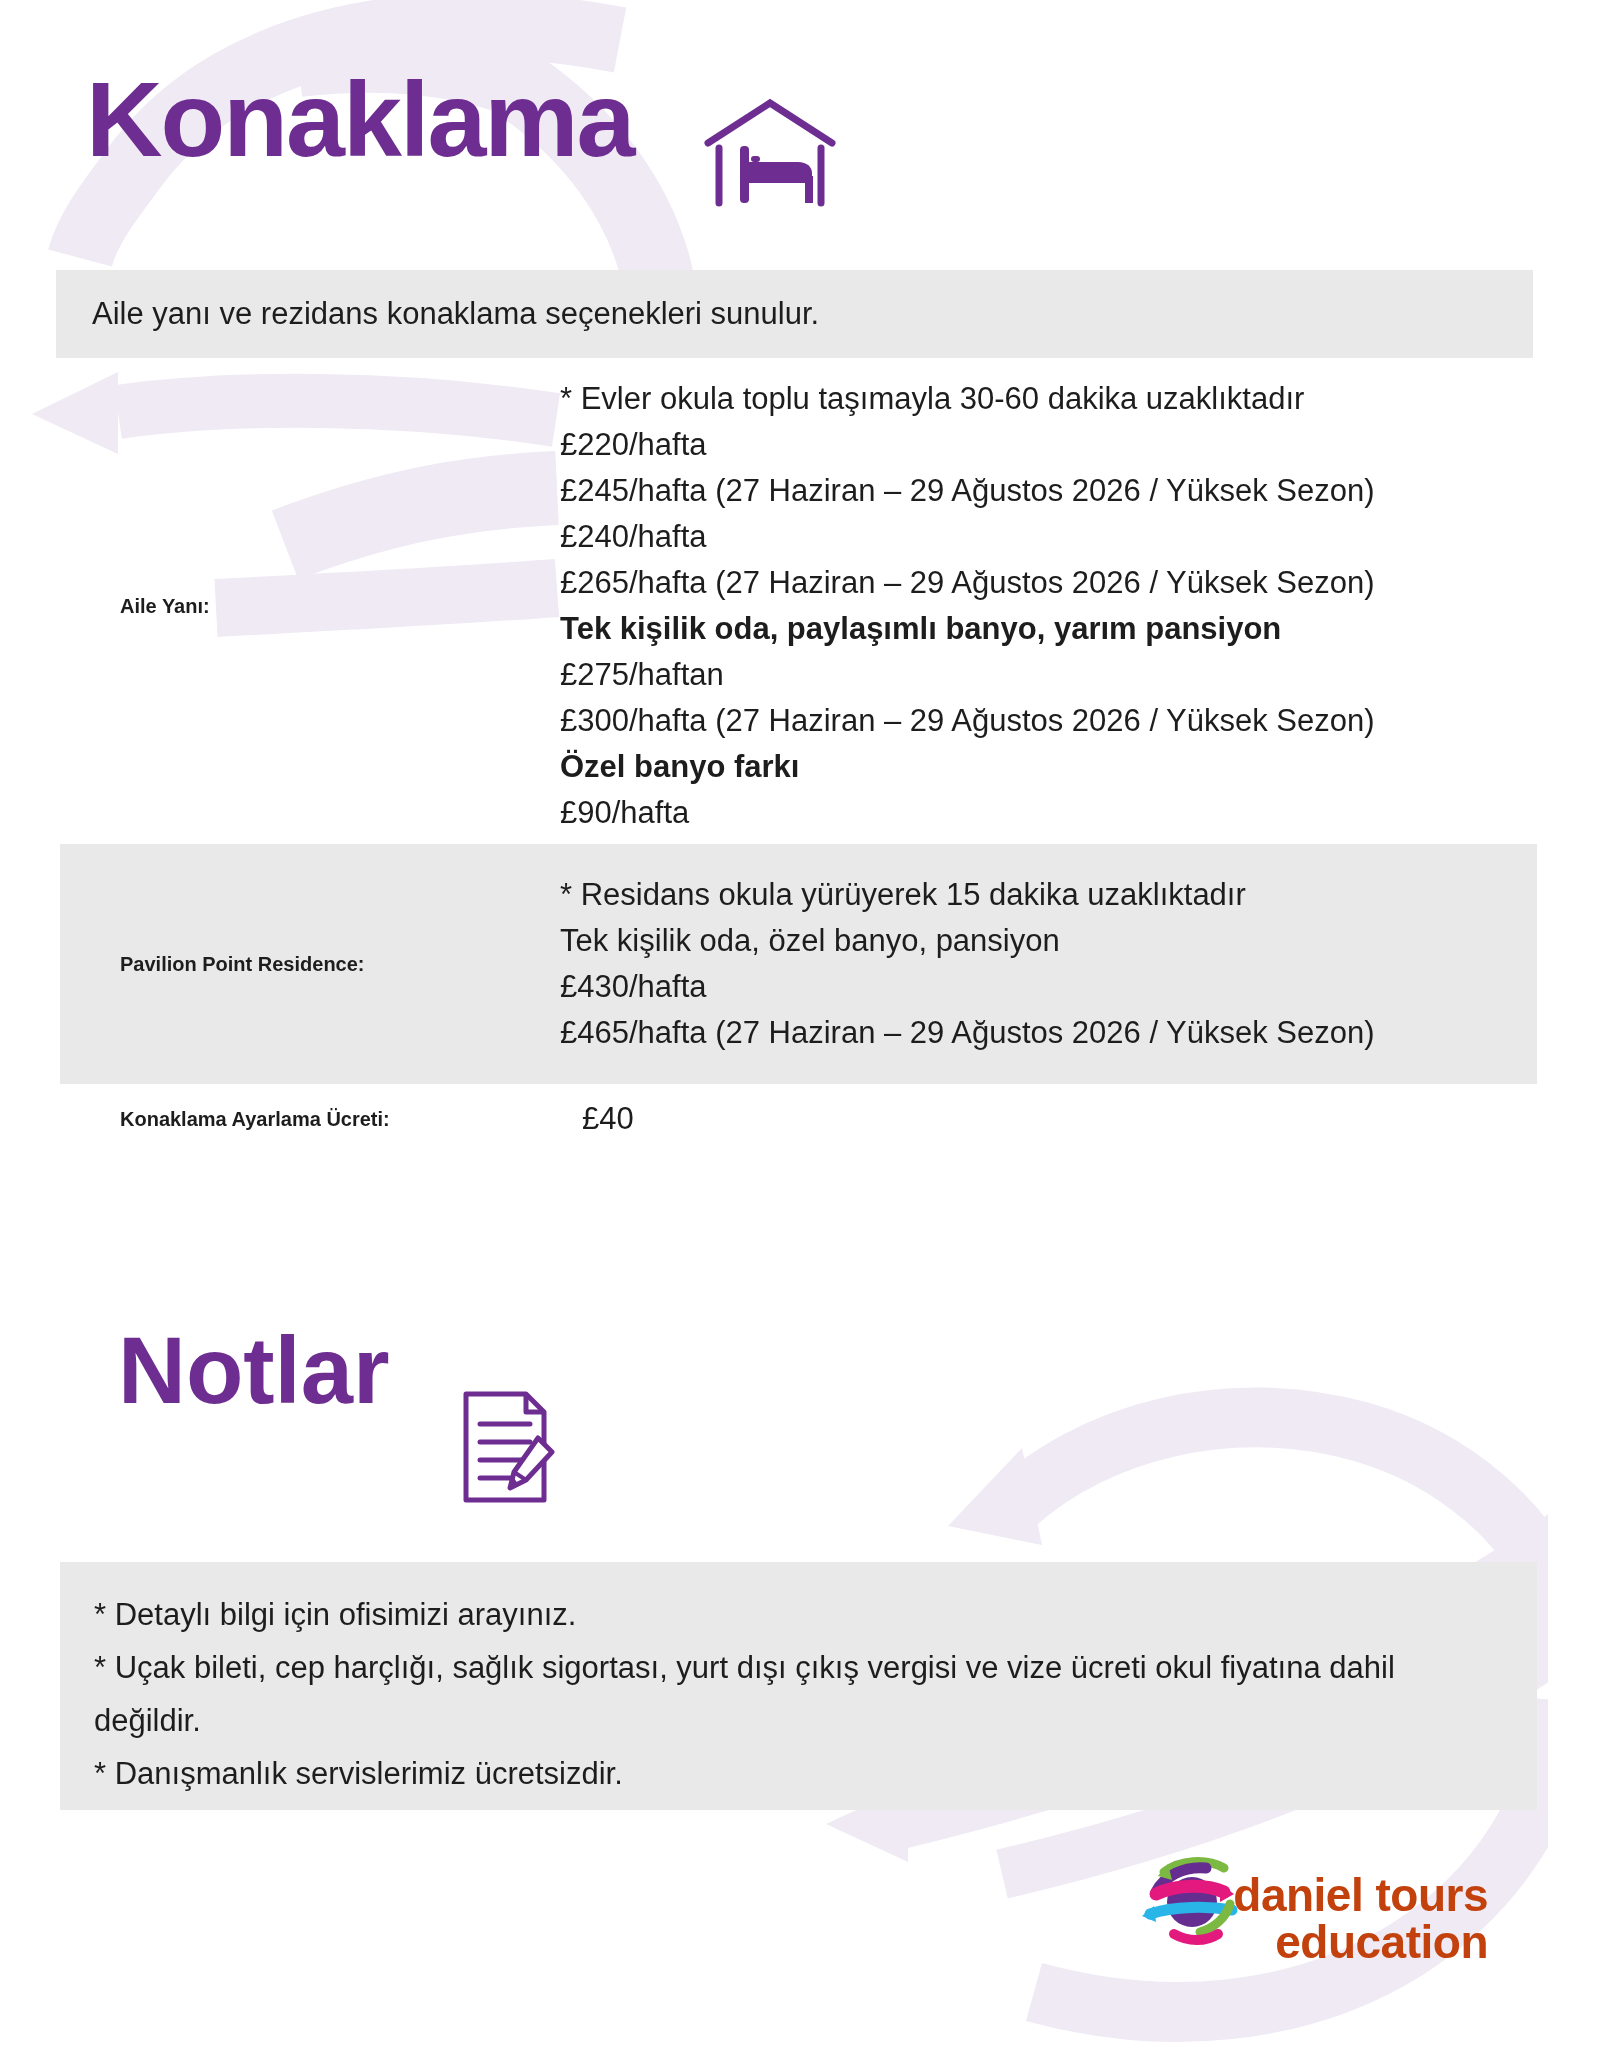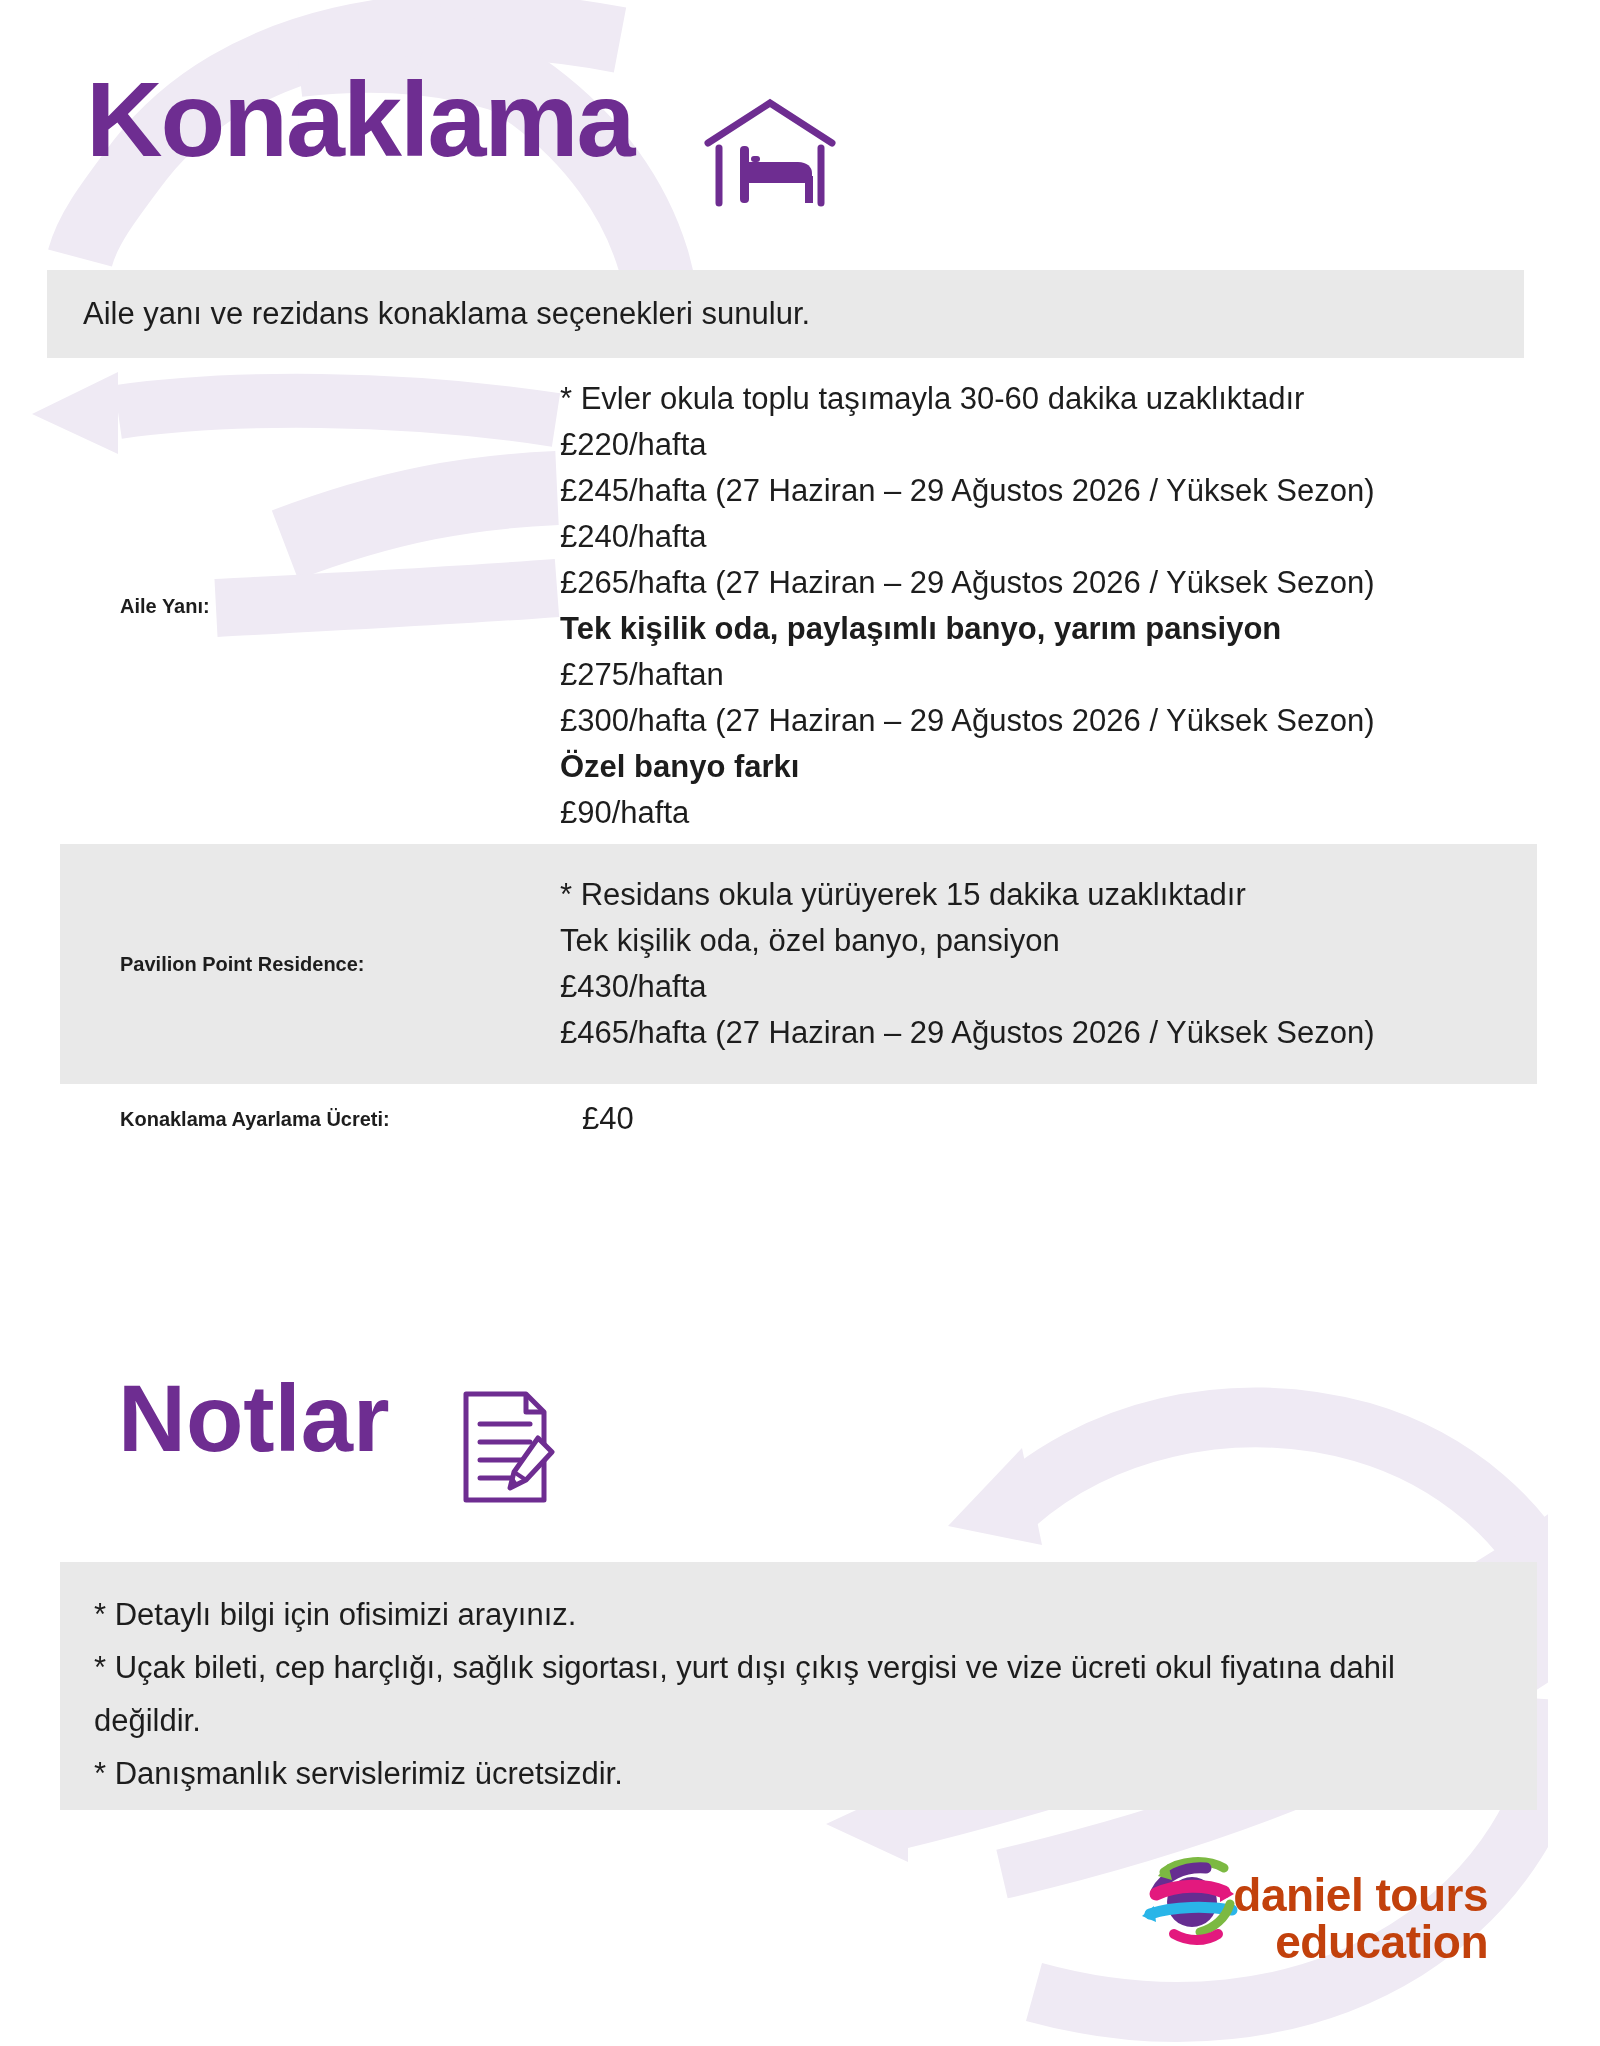--- a/index.html
+++ b/index.html
@@ -14,21 +14,21 @@
   
   .title{
     position:absolute; left:86px; top:66px; margin:0;
     font-size:106px; font-weight:bold; letter-spacing:-2px;
     color:#6e2d91; line-height:1;
   }
   .bed-icon{position:absolute; left:700px; top:96px;}
 
   
   .subtitle-bar{
-    position:absolute; left:47px; top:270px; width:1477px; height:88px;
+    position:absolute; left:56px; top:270px; width:1477px; height:88px;
     background:#e9e9e9; display:flex; align-items:center;
     box-sizing:border-box; padding-left:36px;
     font-size:31px;
   }
 
   
   .table{position:absolute; left:60px; top:368px; width:1477px;}
   .row{display:flex; align-items:center;}
   .row.shaded{background:#e9e9e9;}
   .row-pad-sm{padding:8px 0;}
@@ -38,21 +38,21 @@
     width:440px; box-sizing:border-box; padding-left:60px;
     font-weight:bold; font-size:20px; line-height:1.62;
     flex-shrink:0;
   }
   .row-values{flex:1; box-sizing:border-box; padding-left:60px; padding-right:20px;
     font-size:31px; line-height:46px;}
   .row-values .line.bold{font-weight:bold;}
 
   
   .notes-title{
-    position:absolute; left:118px; top:1372px; margin:0;
+    position:absolute; left:118px; top:1324px; margin:0;
     font-size:94px; font-weight:bold; color:#6e2d91; line-height:1;
   }
   .notes-icon{position:absolute; left:452px; top:1388px;}
   .notes-box{
     position:absolute; left:60px; top:1562px; width:1477px; height:248px;
     background:#e9e9e9; box-sizing:border-box; padding:26px 34px;
     font-size:31px; line-height:53px;
   }
 
   

